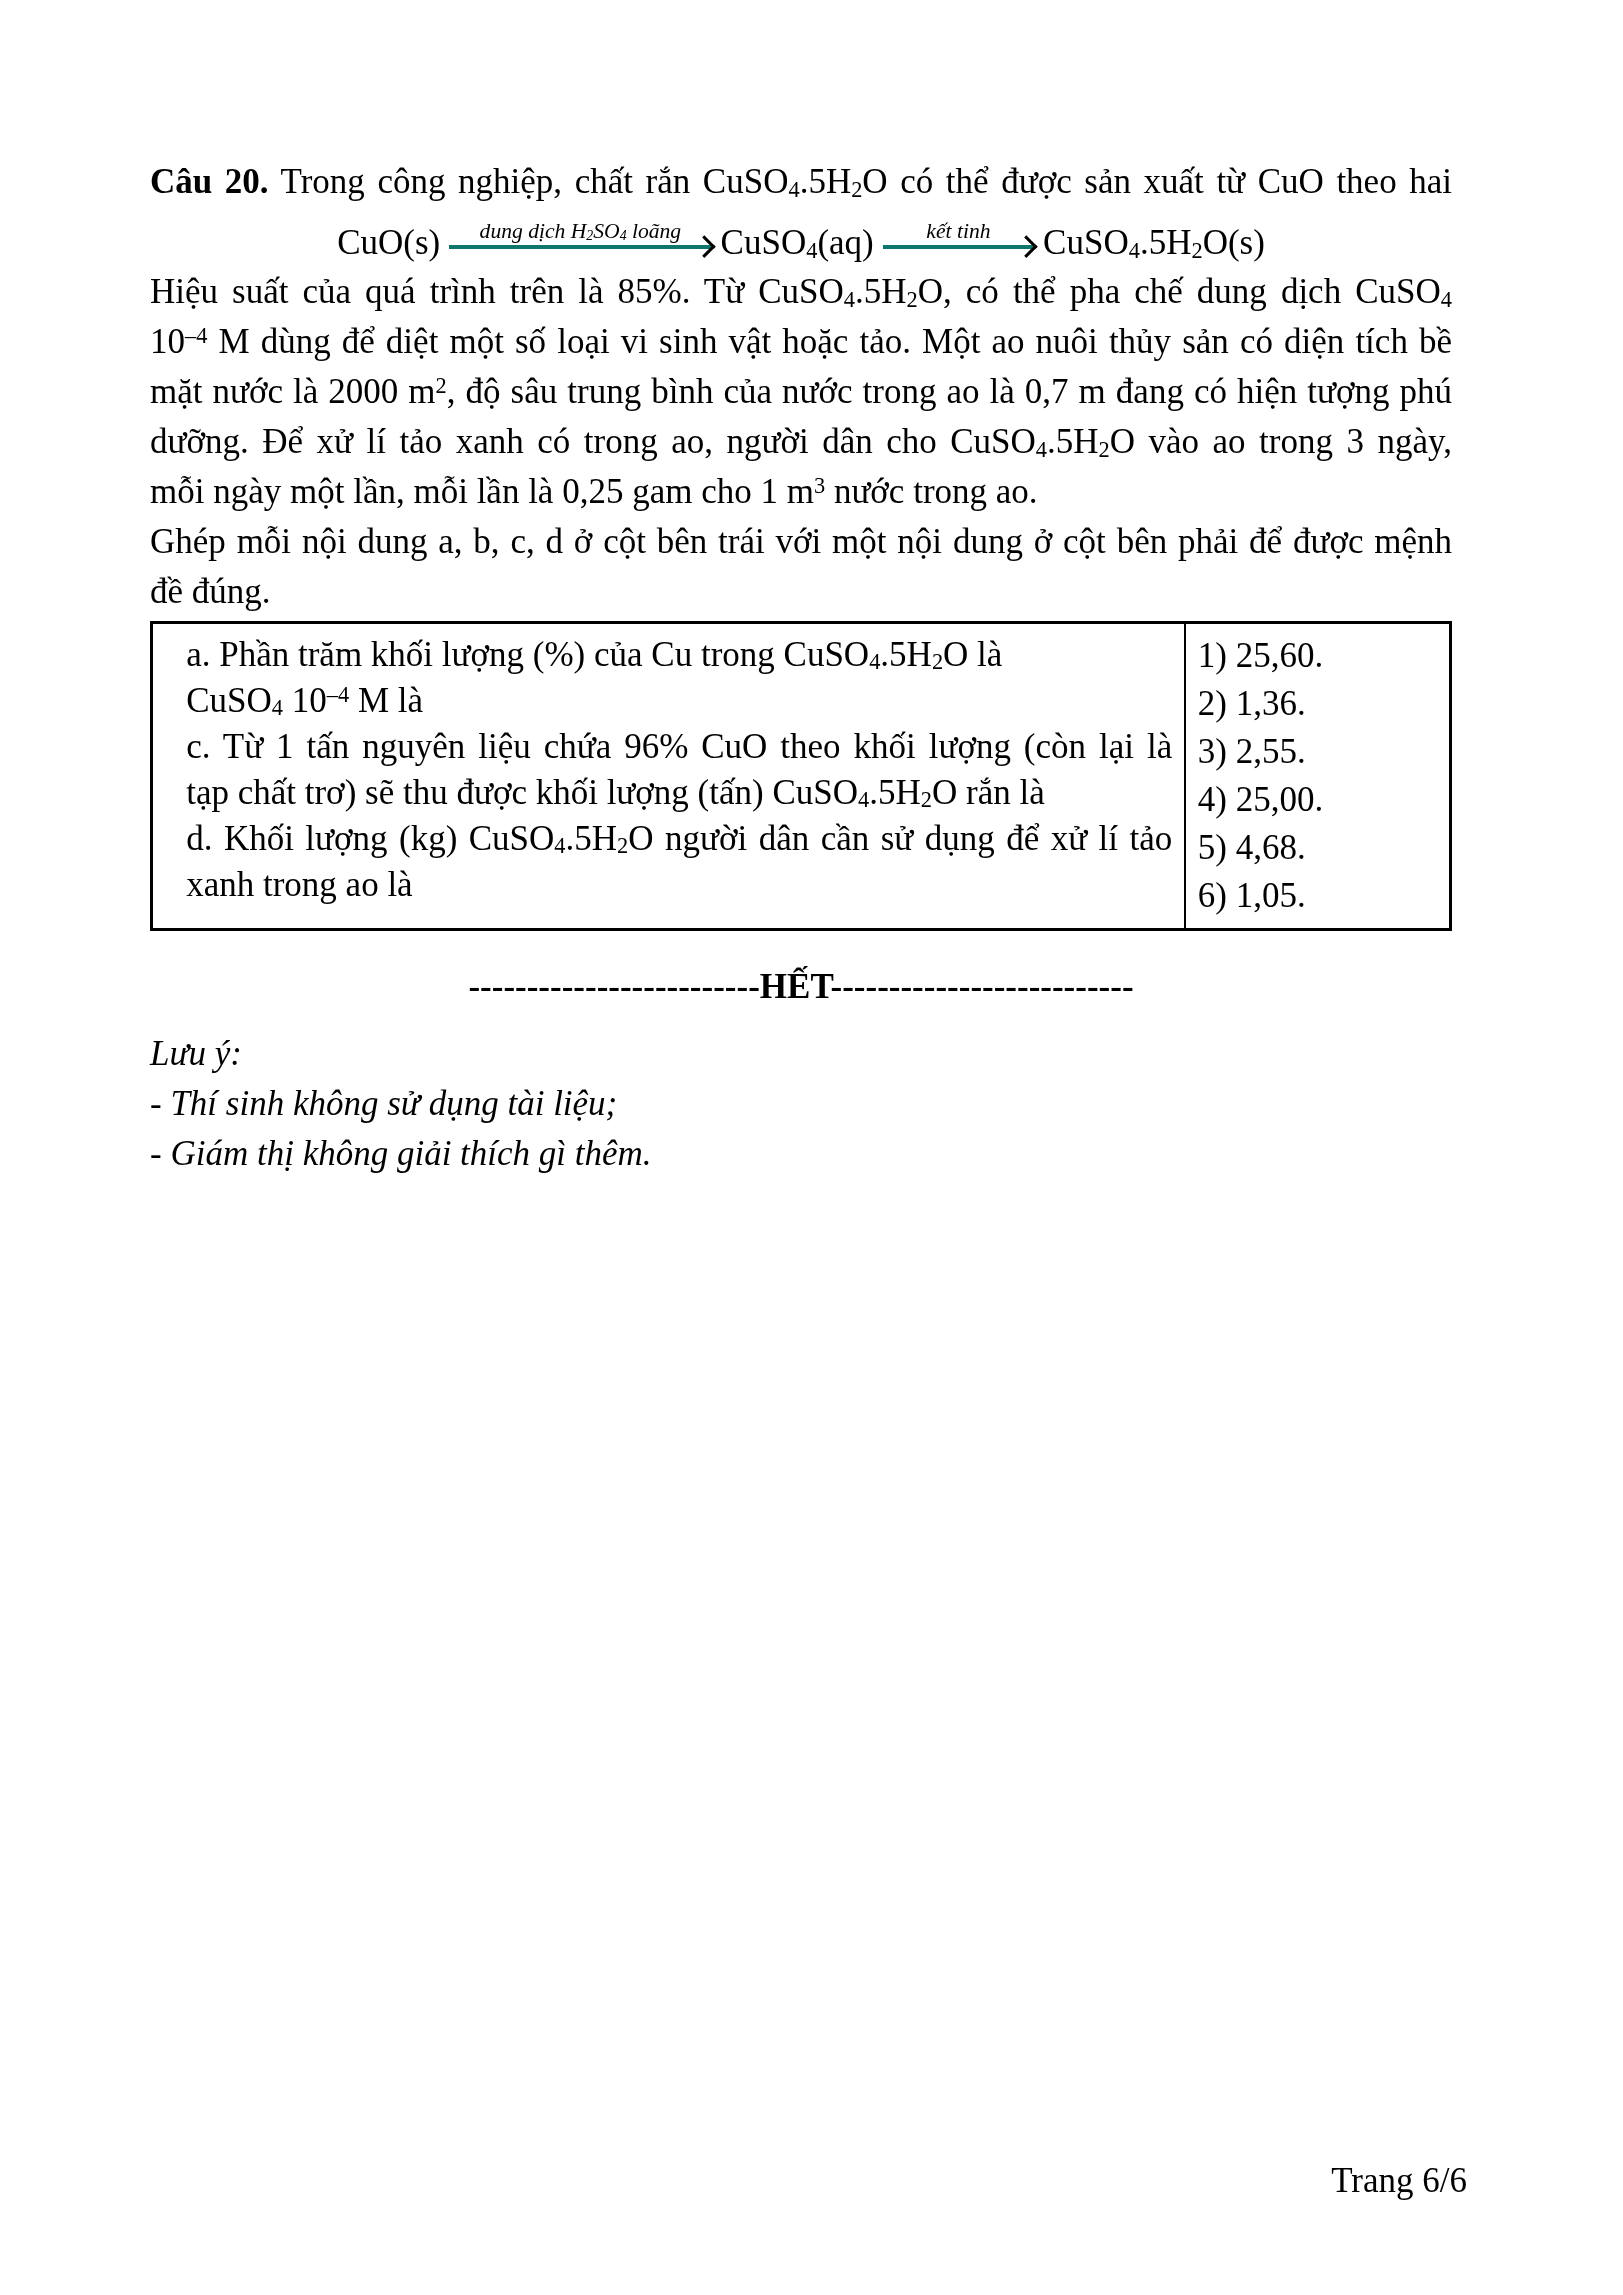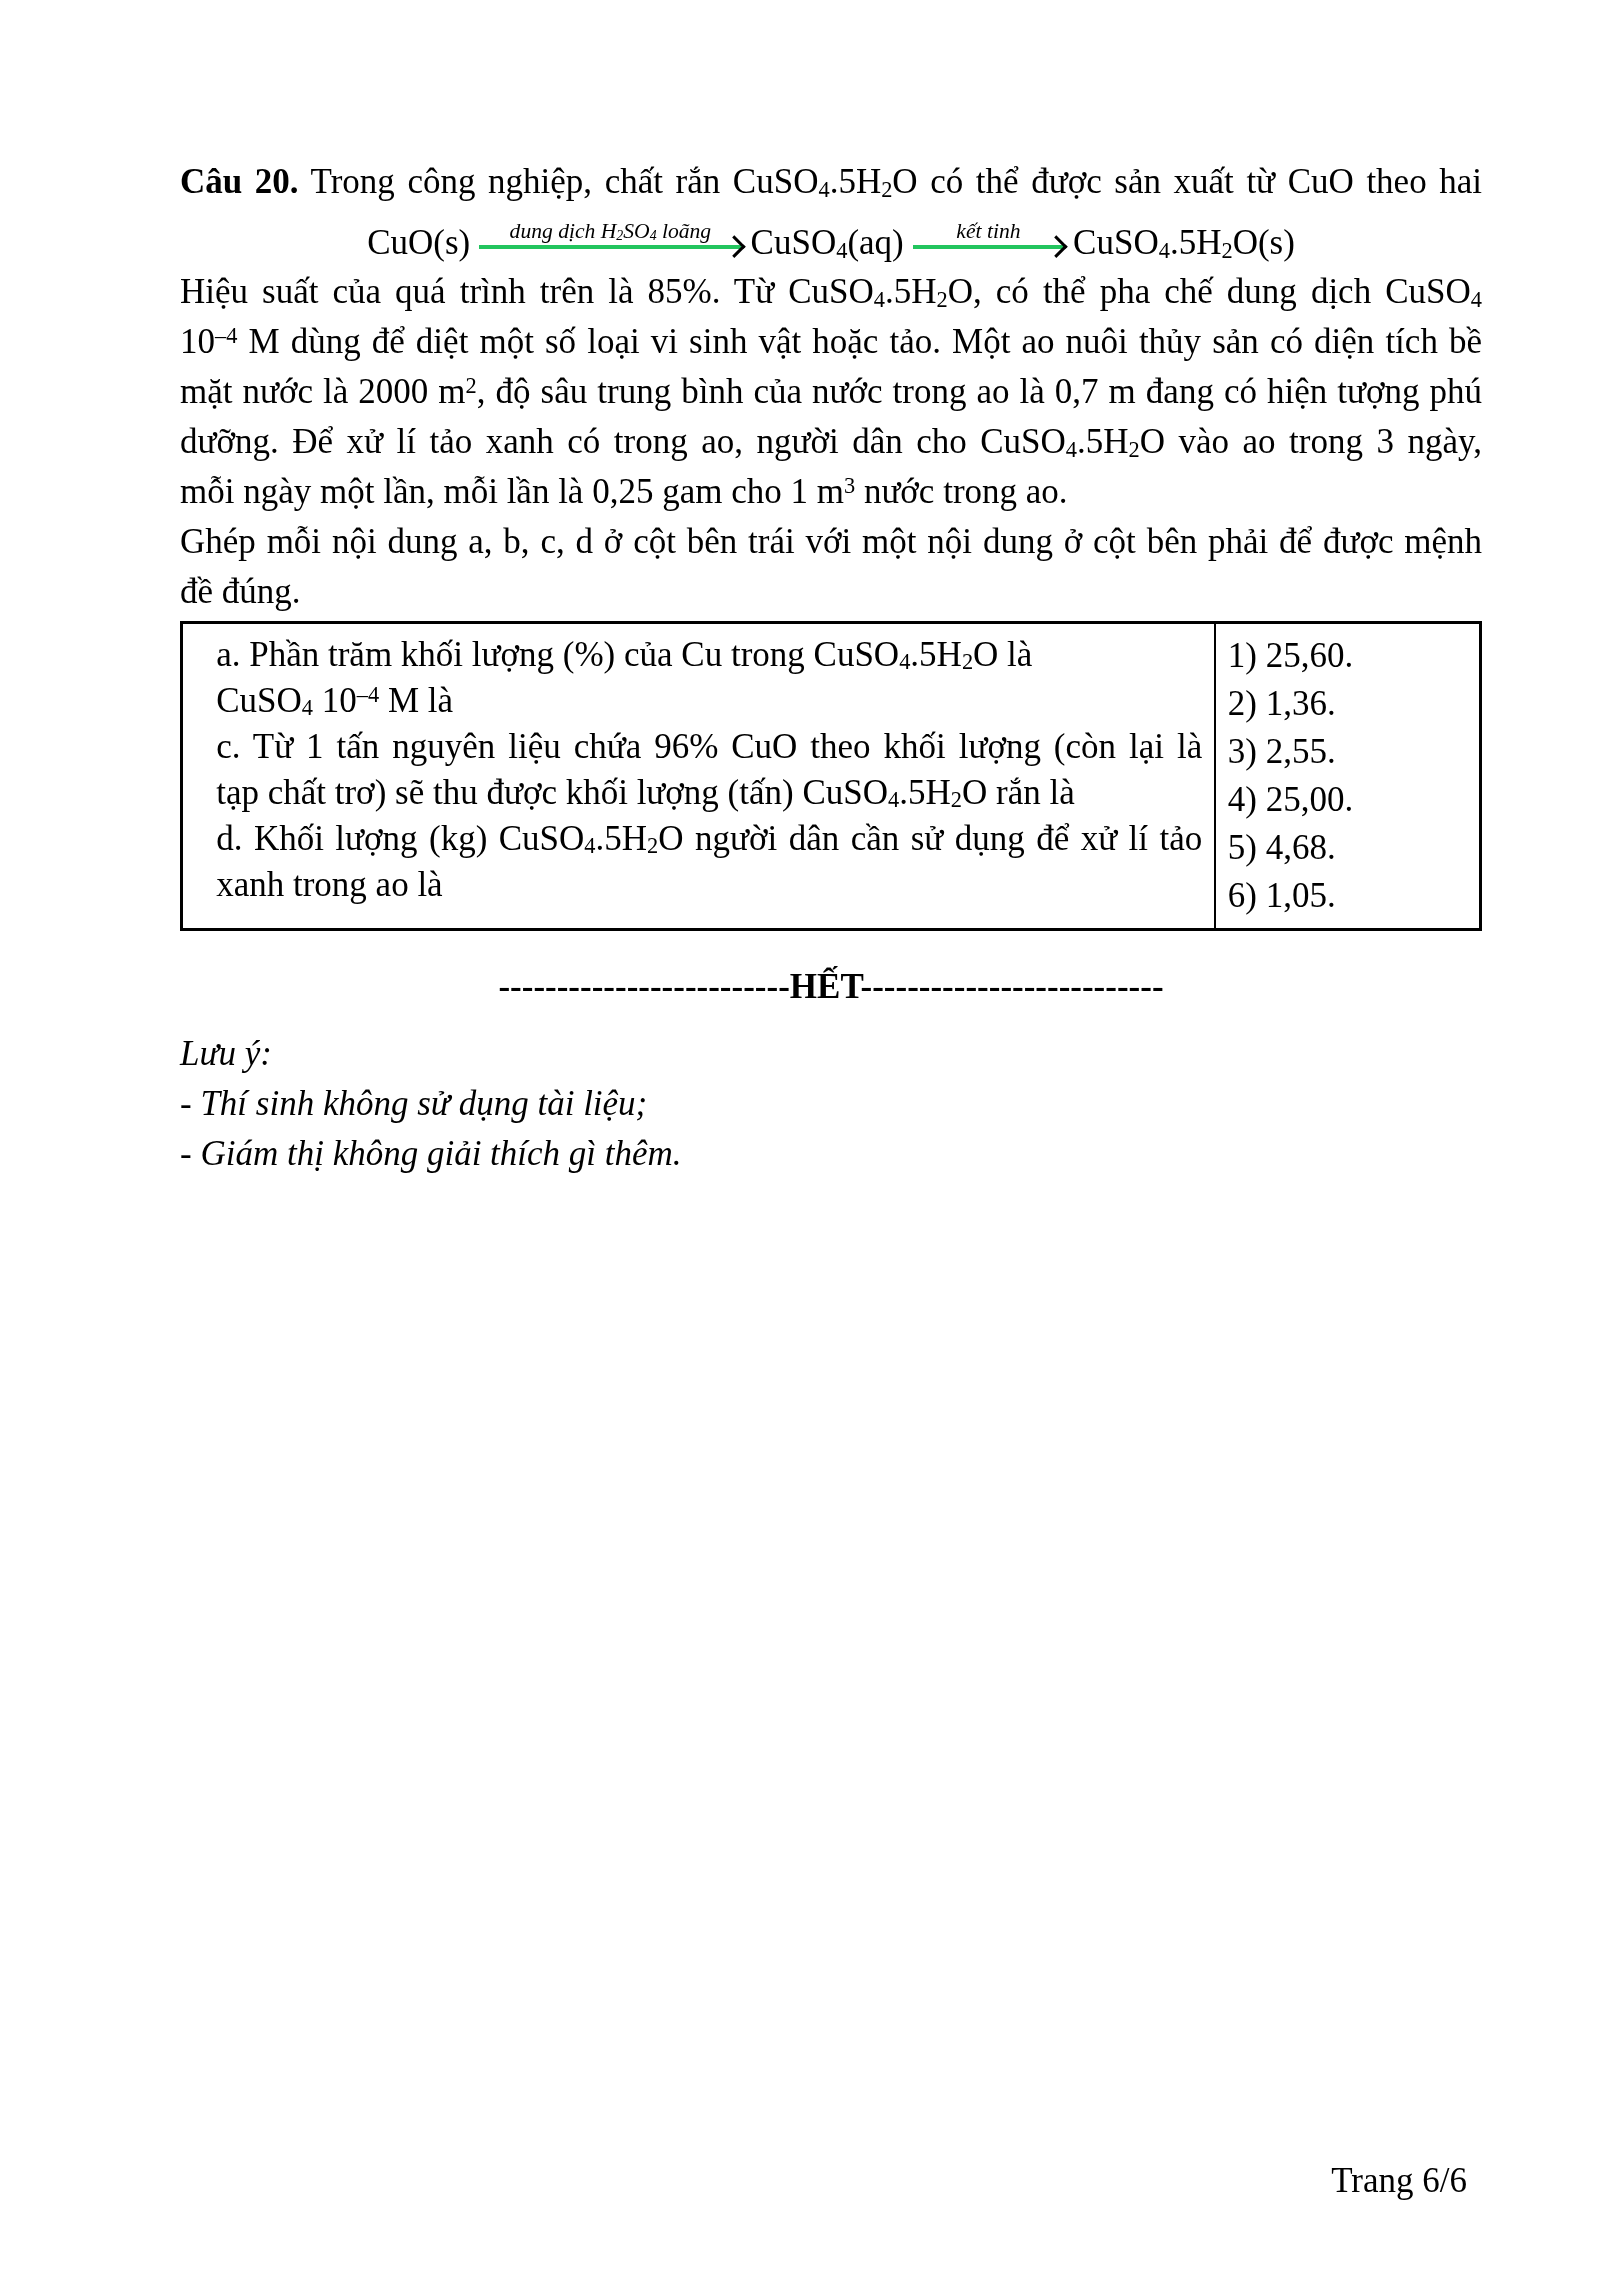--- a/index.html
+++ b/index.html
@@ -5,21 +5,21 @@
   html, body { margin: 0; padding: 0; }
   body {
     width: 1623px; height: 2295px;
     background: #ffffff;
     position: relative;
     font-family: "Liberation Serif", "DejaVu Serif", serif;
     color: #000;
   }
   .content {
     position: absolute;
-    left: 180px; top: 157px; width: 1302px;
+    left: 150px; top: 157px; width: 1302px;
     font-size: 35px;
     line-height: 50px;
   }
   .tline { text-align: left; }
   .just { text-align: justify; text-align-last: justify; }
   sub, sup { font-size: 64%; line-height: 0; position: relative; vertical-align: baseline; }
   sub { top: 0.17em; }
   sup { top: -0.42em; }
   b { font-weight: bold; }
 
@@ -27,21 +27,21 @@
   .equation {
     height: 56px;
     display: flex;
     justify-content: center;
     align-items: flex-end;
     margin: 1.3px 0 2.6px 0;
   }
   .eq-term { line-height: 42px; white-space: nowrap; }
   .arrow {
     position: relative;
-    height: 3.3px; background: #22c55e;
+    height: 3.3px; background: #0f766e;
     margin: 0 9.2px 15.7px 9.2px;
     align-self: flex-end;
     font-style: italic;
   }
   .arrow1 { width: 262px; }
   .arrow2 { width: 151px; }
   .arrow::after {
     content: "";
     position: absolute;
     right: 0.7px; top: 50%;

